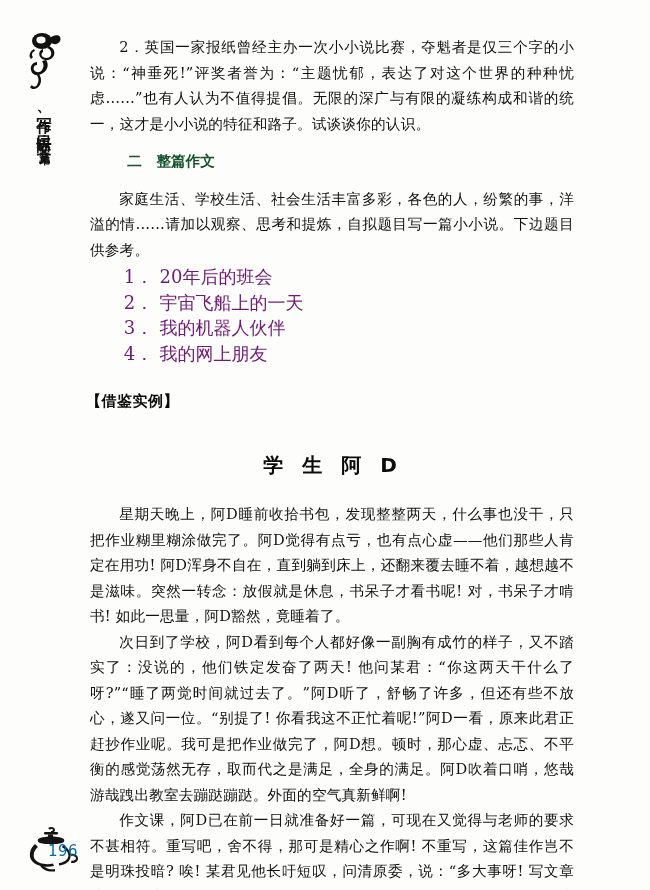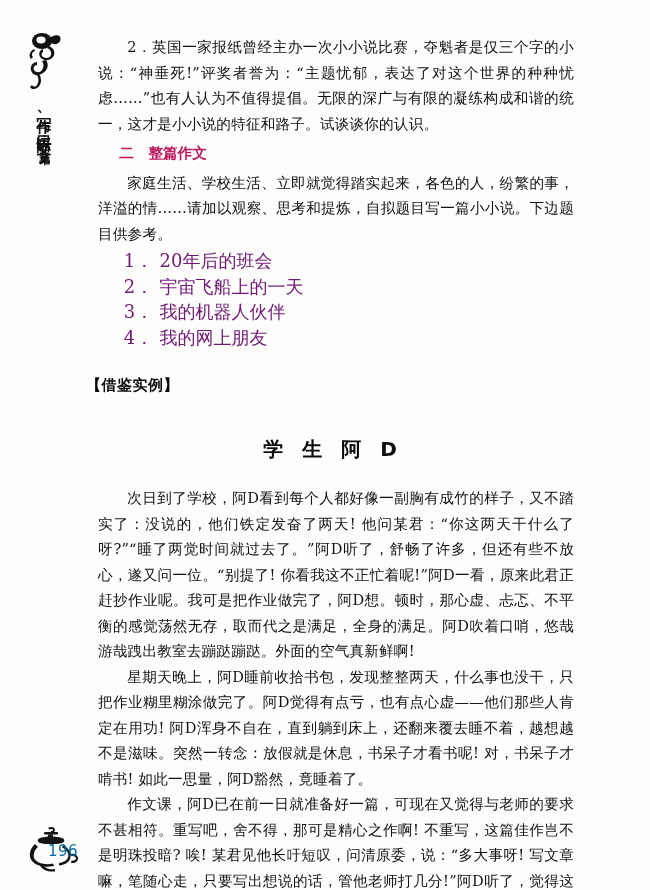--- a/index.html
+++ b/index.html
@@ -72,34 +72,34 @@
     top: 34px;
     width: 488px;
   }
 
   .para {
     font-family: "DejaVu Serif", "Liberation Serif", serif;
     font-size: 14.6px;
     line-height: 25.5px;
     text-align: justify;
     text-justify: inter-ideograph;
-    margin: 0 0 0 12px;
+    margin: 0 0 0 4px;
     letter-spacing: 0.2px;
     color: #111111;
   }
   .para.indent { text-indent: 2em; }
 
   .subhead {
     font-family: "DejaVu Serif", "Liberation Serif", serif;
     font-size: 14.6px;
     line-height: 25.5px;
     font-weight: 700;
     text-indent: 2em;
-    margin: 4px;
-    color: #be185d;
+    margin: 12px;
+    color: #14532d;
   }
 
   .topic-list {
     list-style: none;
     margin: 2px 0 0 0;
     padding: 0;
   }
   .topic-list li {
     font-family: "DejaVu Serif", "Liberation Serif", serif;
     font-size: 18px;
@@ -189,21 +189,21 @@
     <div class="side-label">写作、口语交际</div>
     <div class="side-sub">·第三单元</div>
   </div>
 
   <div class="content">
 
     <p class="para indent">2．英国一家报纸曾经主办一次小小说比赛，夺魁者是仅三个字的小说：“神垂死!”评奖者誉为：“主题忧郁，表达了对这个世界的种种忧虑……”也有人认为不值得提倡。无限的深广与有限的凝练构成和谐的统一，这才是小小说的特征和路子。试谈谈你的认识。</p>
 
     <p class="subhead">二　整篇作文</p>
 
-    <p class="para indent">家庭生活、学校生活、立即就觉得踏实起来，各色的人，纷繁的事，洋溢的情……请加以观察、思考和提炼，自拟题目写一篇小小说。下边题目供参考。</p>
+    <p class="para indent">家庭生活、学校生活、社会生活丰富多彩，各色的人，纷繁的事，洋溢的情……请加以观察、思考和提炼，自拟题目写一篇小小说。下边题目供参考。</p>
 
     <ul class="topic-list">
       <li>
         <span class="num">1．</span><span>20年后的班会</span>
       </li>
       <li>
         <span class="num">2．</span><span>宇宙飞船上的一天</span>
       </li>
       <li>
         <span class="num">3．</span><span>我的机器人伙伴</span>
@@ -211,22 +211,22 @@
       <li>
         <span class="num">4．</span><span>我的网上朋友</span>
       </li>
     </ul>
 
     <div class="section-marker">【借鉴实例】</div>
 
     <div class="article-title">学 生 阿 D</div>
 
     <div class="article-body">
+      <p class="para indent">星期天晚上，阿D睡前收拾书包，发现整整两天，什么事也没干，只把作业糊里糊涂做完了。阿D觉得有点亏，也有点心虚——他们那些人肯定在用功! 阿D浑身不自在，直到躺到床上，还翻来覆去睡不着，越想越不是滋味。突然一转念：放假就是休息，书呆子才看书呢! 对，书呆子才啃书! 如此一思量，阿D豁然，竟睡着了。</p>
       <p class="para indent">次日到了学校，阿D看到每个人都好像一副胸有成竹的样子，又不踏实了：没说的，他们铁定发奋了两天! 他问某君：“你这两天干什么了呀?”“睡了两觉时间就过去了。”阿D听了，舒畅了许多，但还有些不放心，遂又问一位。“别提了! 你看我这不正忙着呢!”阿D一看，原来此君正赶抄作业呢。我可是把作业做完了，阿D想。顿时，那心虚、忐忑、不平衡的感觉荡然无存，取而代之是满足，全身的满足。阿D吹着口哨，悠哉游哉跩出教室去蹦跶蹦跶。外面的空气真新鲜啊!</p>
-      <p class="para indent">星期天晚上，阿D睡前收拾书包，发现整整两天，什么事也没干，只把作业糊里糊涂做完了。阿D觉得有点亏，也有点心虚——他们那些人肯定在用功! 阿D浑身不自在，直到躺到床上，还翻来覆去睡不着，越想越不是滋味。突然一转念：放假就是休息，书呆子才看书呢! 对，书呆子才啃书! 如此一思量，阿D豁然，竟睡着了。</p>
       <p class="para indent">作文课，阿D已在前一日就准备好一篇，可现在又觉得与老师的要求不甚相符。重写吧，舍不得，那可是精心之作啊! 不重写，这篇佳作岂不是明珠投暗? 唉! 某君见他长吁短叹，问清原委，说：“多大事呀! 写文章嘛，笔随心走，只要写出想说的话，管他老师打几分!”阿D听了，觉得这话入耳，忙说：“高见，高见!”继而再看看自己的文章，觉得句句都是自己想说的话，立即就觉得踏实起来：“管他呢! 老师爱打几分打几分!”</p>
 
     </div>
 
   </div>
 
   <div class="footer">
     <svg class="footer-ornament" viewBox="0 0 66 48" aria-hidden="true">
       <g fill="#141414">
         <path d="M26 2 C29 0 33 1 33 4 C33 6 31 7 29 7 L29 5 C30 5 31 4.5 31 4 C31 2.8 29 2.6 27.6 3.6 Z"></path>

